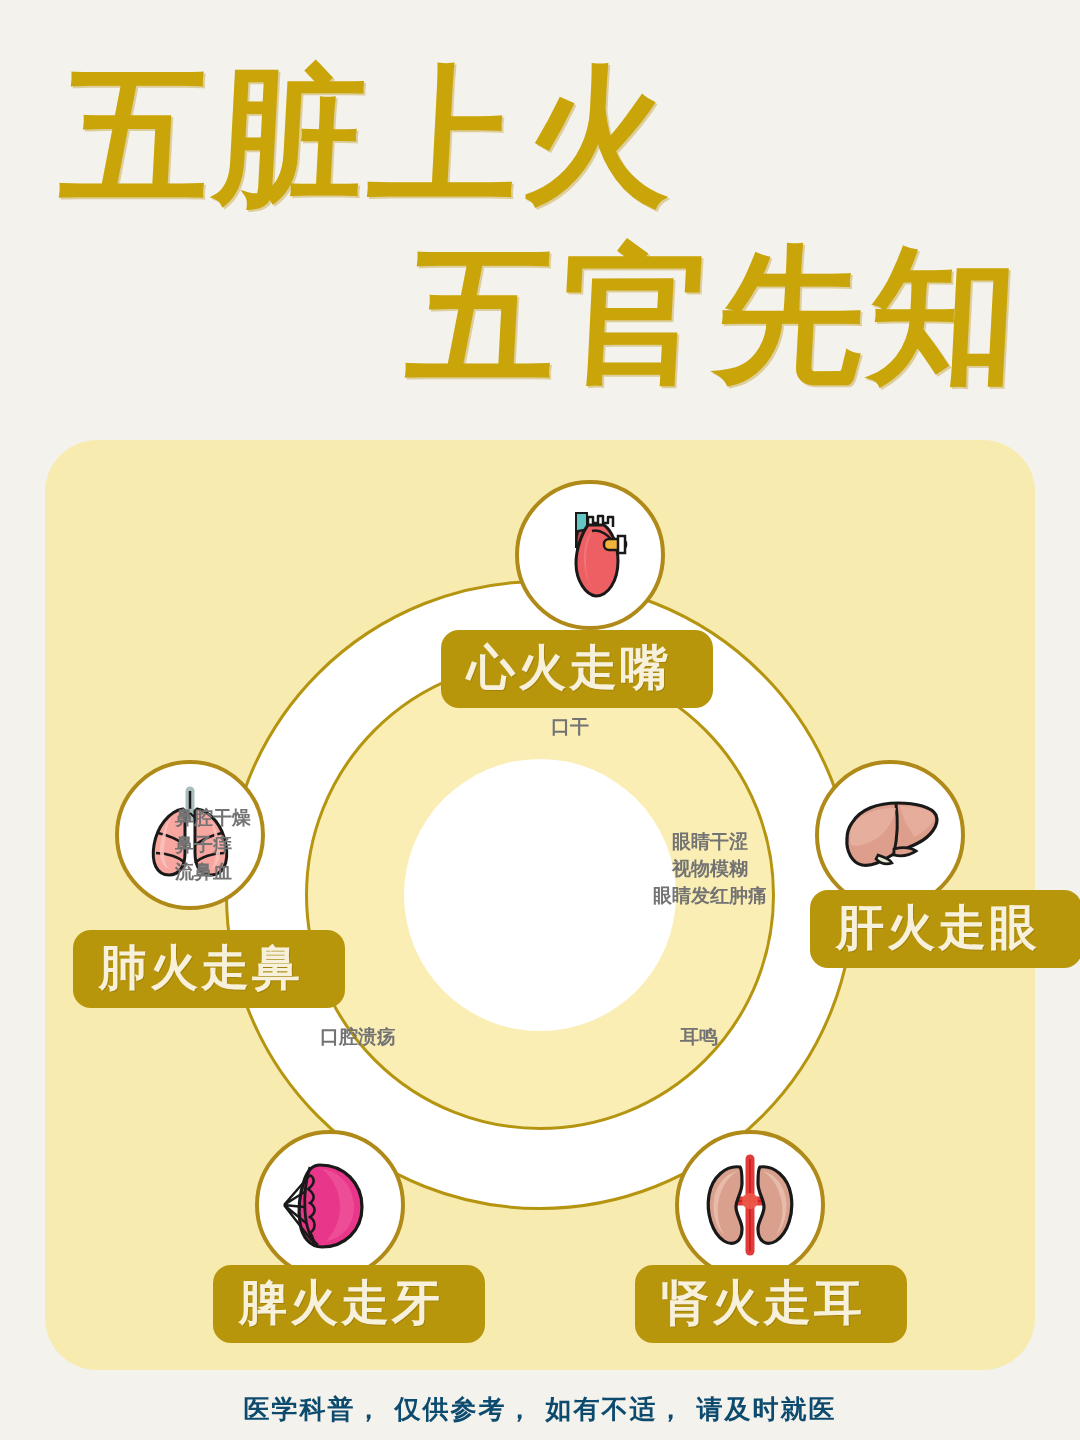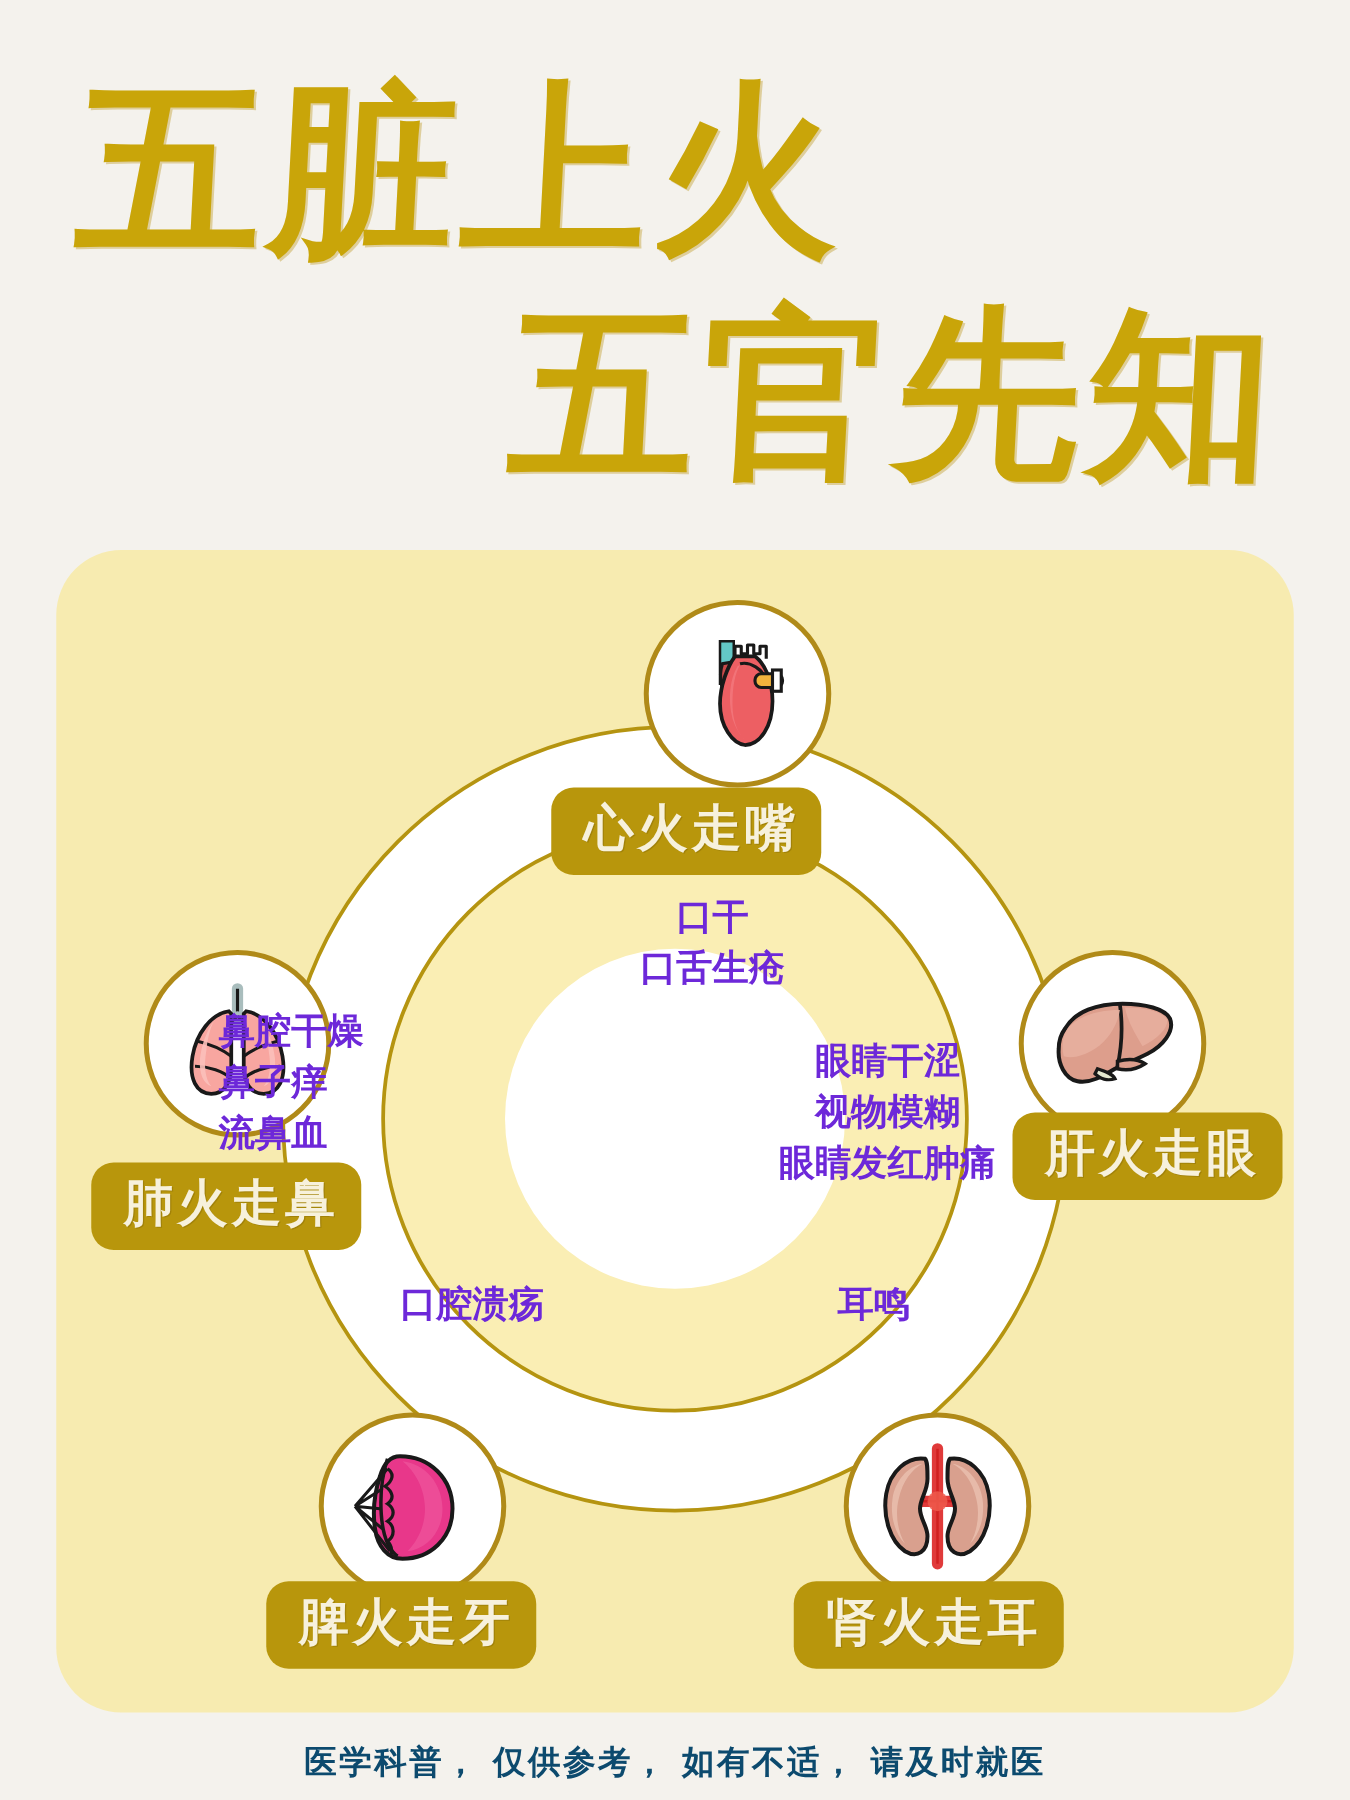--- a/index.html
+++ b/index.html
@@ -107,43 +107,43 @@
   #circle-spleen { left: 210px; top: 690px; }
   #circle-kidney { left: 630px; top: 690px; }
 
   
   .organ-label {
     position: absolute;
     background: #B8960C;
     color: #F7F1DC;
     font-family: "DejaVu Sans", "Liberation Sans", sans-serif;
     font-weight: 700;
-    font-size: 40px;
+    font-size: 48px;
     letter-spacing: 3px;
-    padding: 13px 18px 17px 26px;
+    padding: 13px 42px 17px 26px;
     border-radius: 18px;
     white-space: nowrap;
     z-index: 8;
     line-height: 1;
     text-shadow: 1px 1px 0 rgba(120,95,5,0.35);
   }
   #label-heart  { left: 396px; top: 190px; }
   #label-lung   { left: 28px;  top: 450px; margin-top: 40px; }
   #label-liver  { left: 765px; top: 450px; }
   #label-spleen { left: 168px; top: 825px; }
   #label-kidney { left: 590px; top: 825px; }
 
   
   .symptom-group {
     position: absolute;
     z-index: 7;
-    color: #6d28d9;
+    color: #737373;
     font-family: Liberation Mono, monospace;
     font-weight: 700;
-    font-size: 29px;
+    font-size: 19px;
     line-height: 1.42;
     white-space: nowrap;
   }
   #symptoms-heart  { left: 405px; top: 275px; text-align: center; width: 240px; }
   #symptoms-lung   { left: 130px; top: 366px; text-align: left;  width: 220px; }
   #symptoms-liver  { left: 530px; top: 390px; text-align: center; width: 270px; }
   #symptoms-spleen { left: 275px; top: 585px; text-align: left; width: 220px; }
   #symptoms-kidney { left: 554px; top: 585px; text-align: center;   width: 200px; }
 
   
@@ -184,21 +184,20 @@
         <path d="M52 30 C46 40 44 56 48 72 C52 84 58 90 62 91 C54 88 48 76 48 60 C48 46 50 36 54 29 Z" fill="#F2777B" stroke="none" opacity="0.85"></path>
         <path d="M54 28 C62 26 72 32 76 42" fill="none" stroke="#191919" stroke-width="2.5"></path>
         <rect x="66" y="36" width="22" height="11" rx="5" fill="#F2B33D" stroke="#191919" stroke-width="2.5"></rect>
         <rect x="80" y="33" width="7" height="17" fill="#FFFFFF" stroke="#191919" stroke-width="2.5"></rect>
       </svg>
     </span>
   </div>
   <div class="organ-label" id="label-heart">心火走嘴</div>
   <div class="symptom-group" id="symptoms-heart">
     <div>口干</div>
-    <div>口舌生疮</div>
   </div>
 
   <div class="organ-circle" id="circle-lung">
     <span>
       <svg width="110" height="104" viewBox="0 0 110 104">
         <path d="M55 8 L55 34" stroke="#A9BDBD" stroke-width="9" stroke-linecap="round"></path>
         <path d="M55 8 L55 34" stroke="#191919" stroke-width="2.5" fill="none"></path>
         <path d="M55 30 L38 46 M55 30 L72 46" stroke="#A9BDBD" stroke-width="8" stroke-linecap="round"></path>
         <path d="M55 30 L38 46 M55 30 L72 46" stroke="#191919" stroke-width="2.2" fill="none"></path>
         <path d="M48 26 C34 28 22 44 19 62 C16 80 22 92 34 92 C44 92 50 84 50 70 L50 28 Z" fill="#F8A6A0" stroke="#191919" stroke-width="3"></path>

